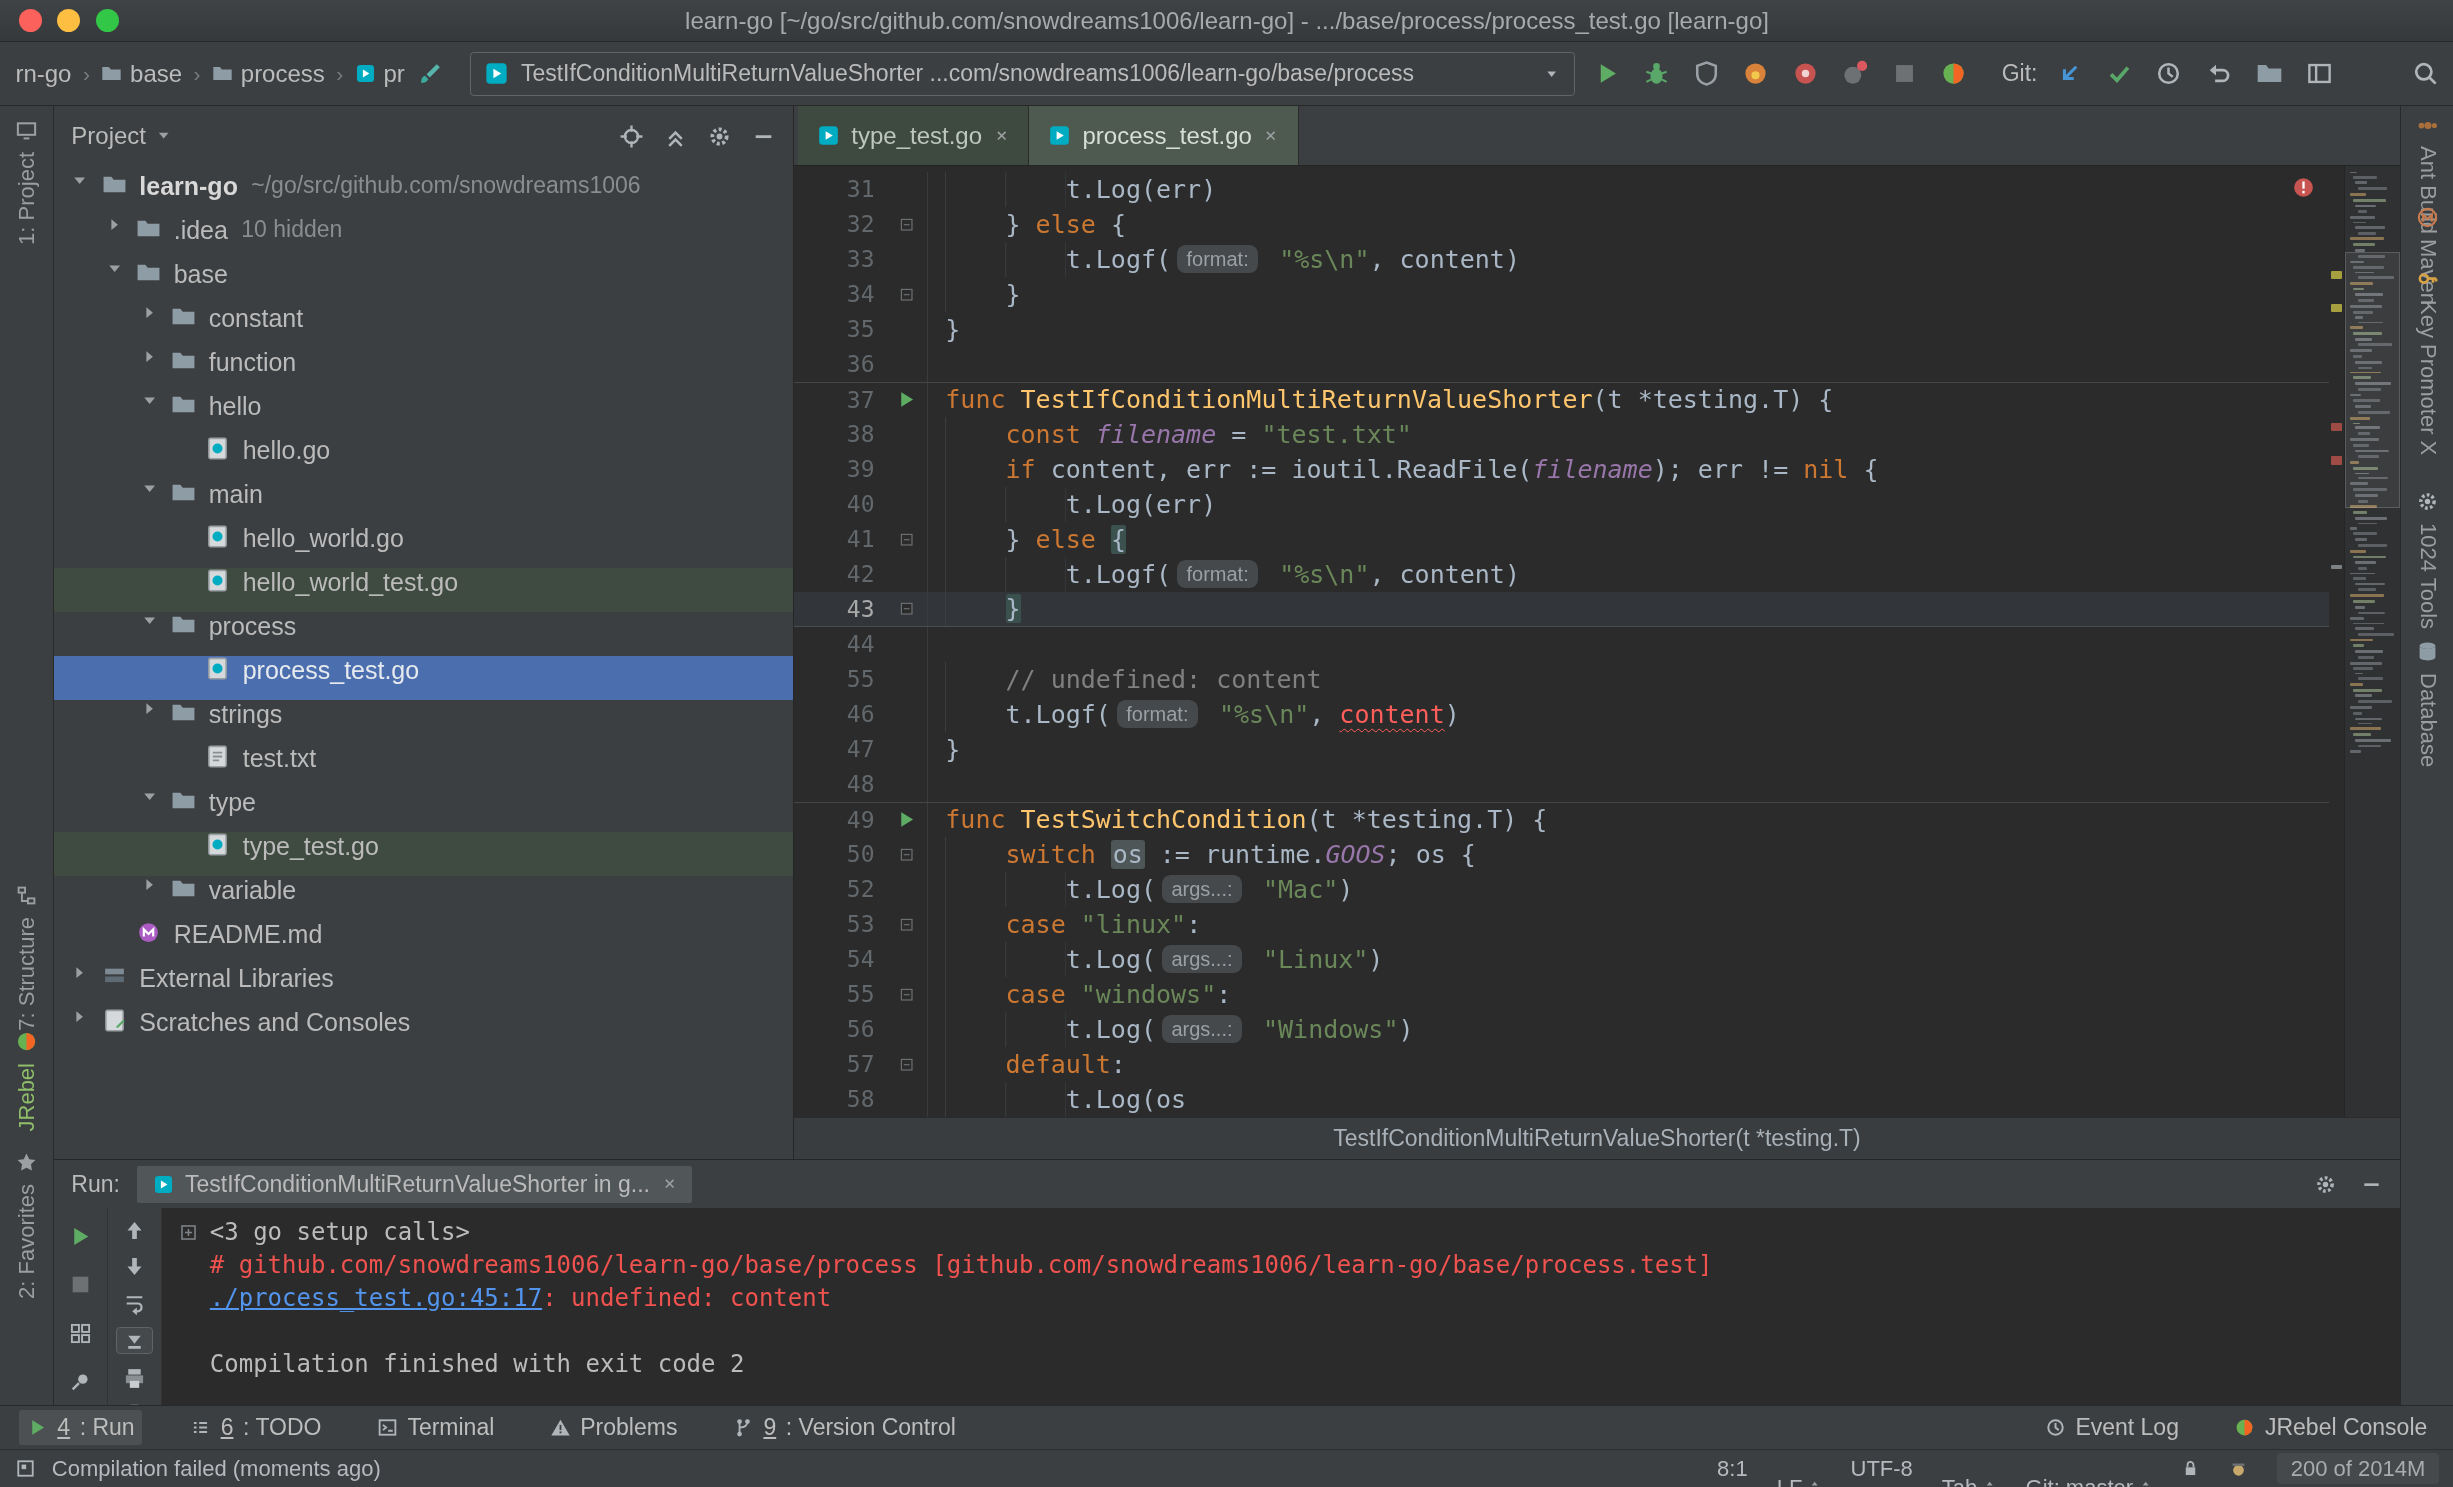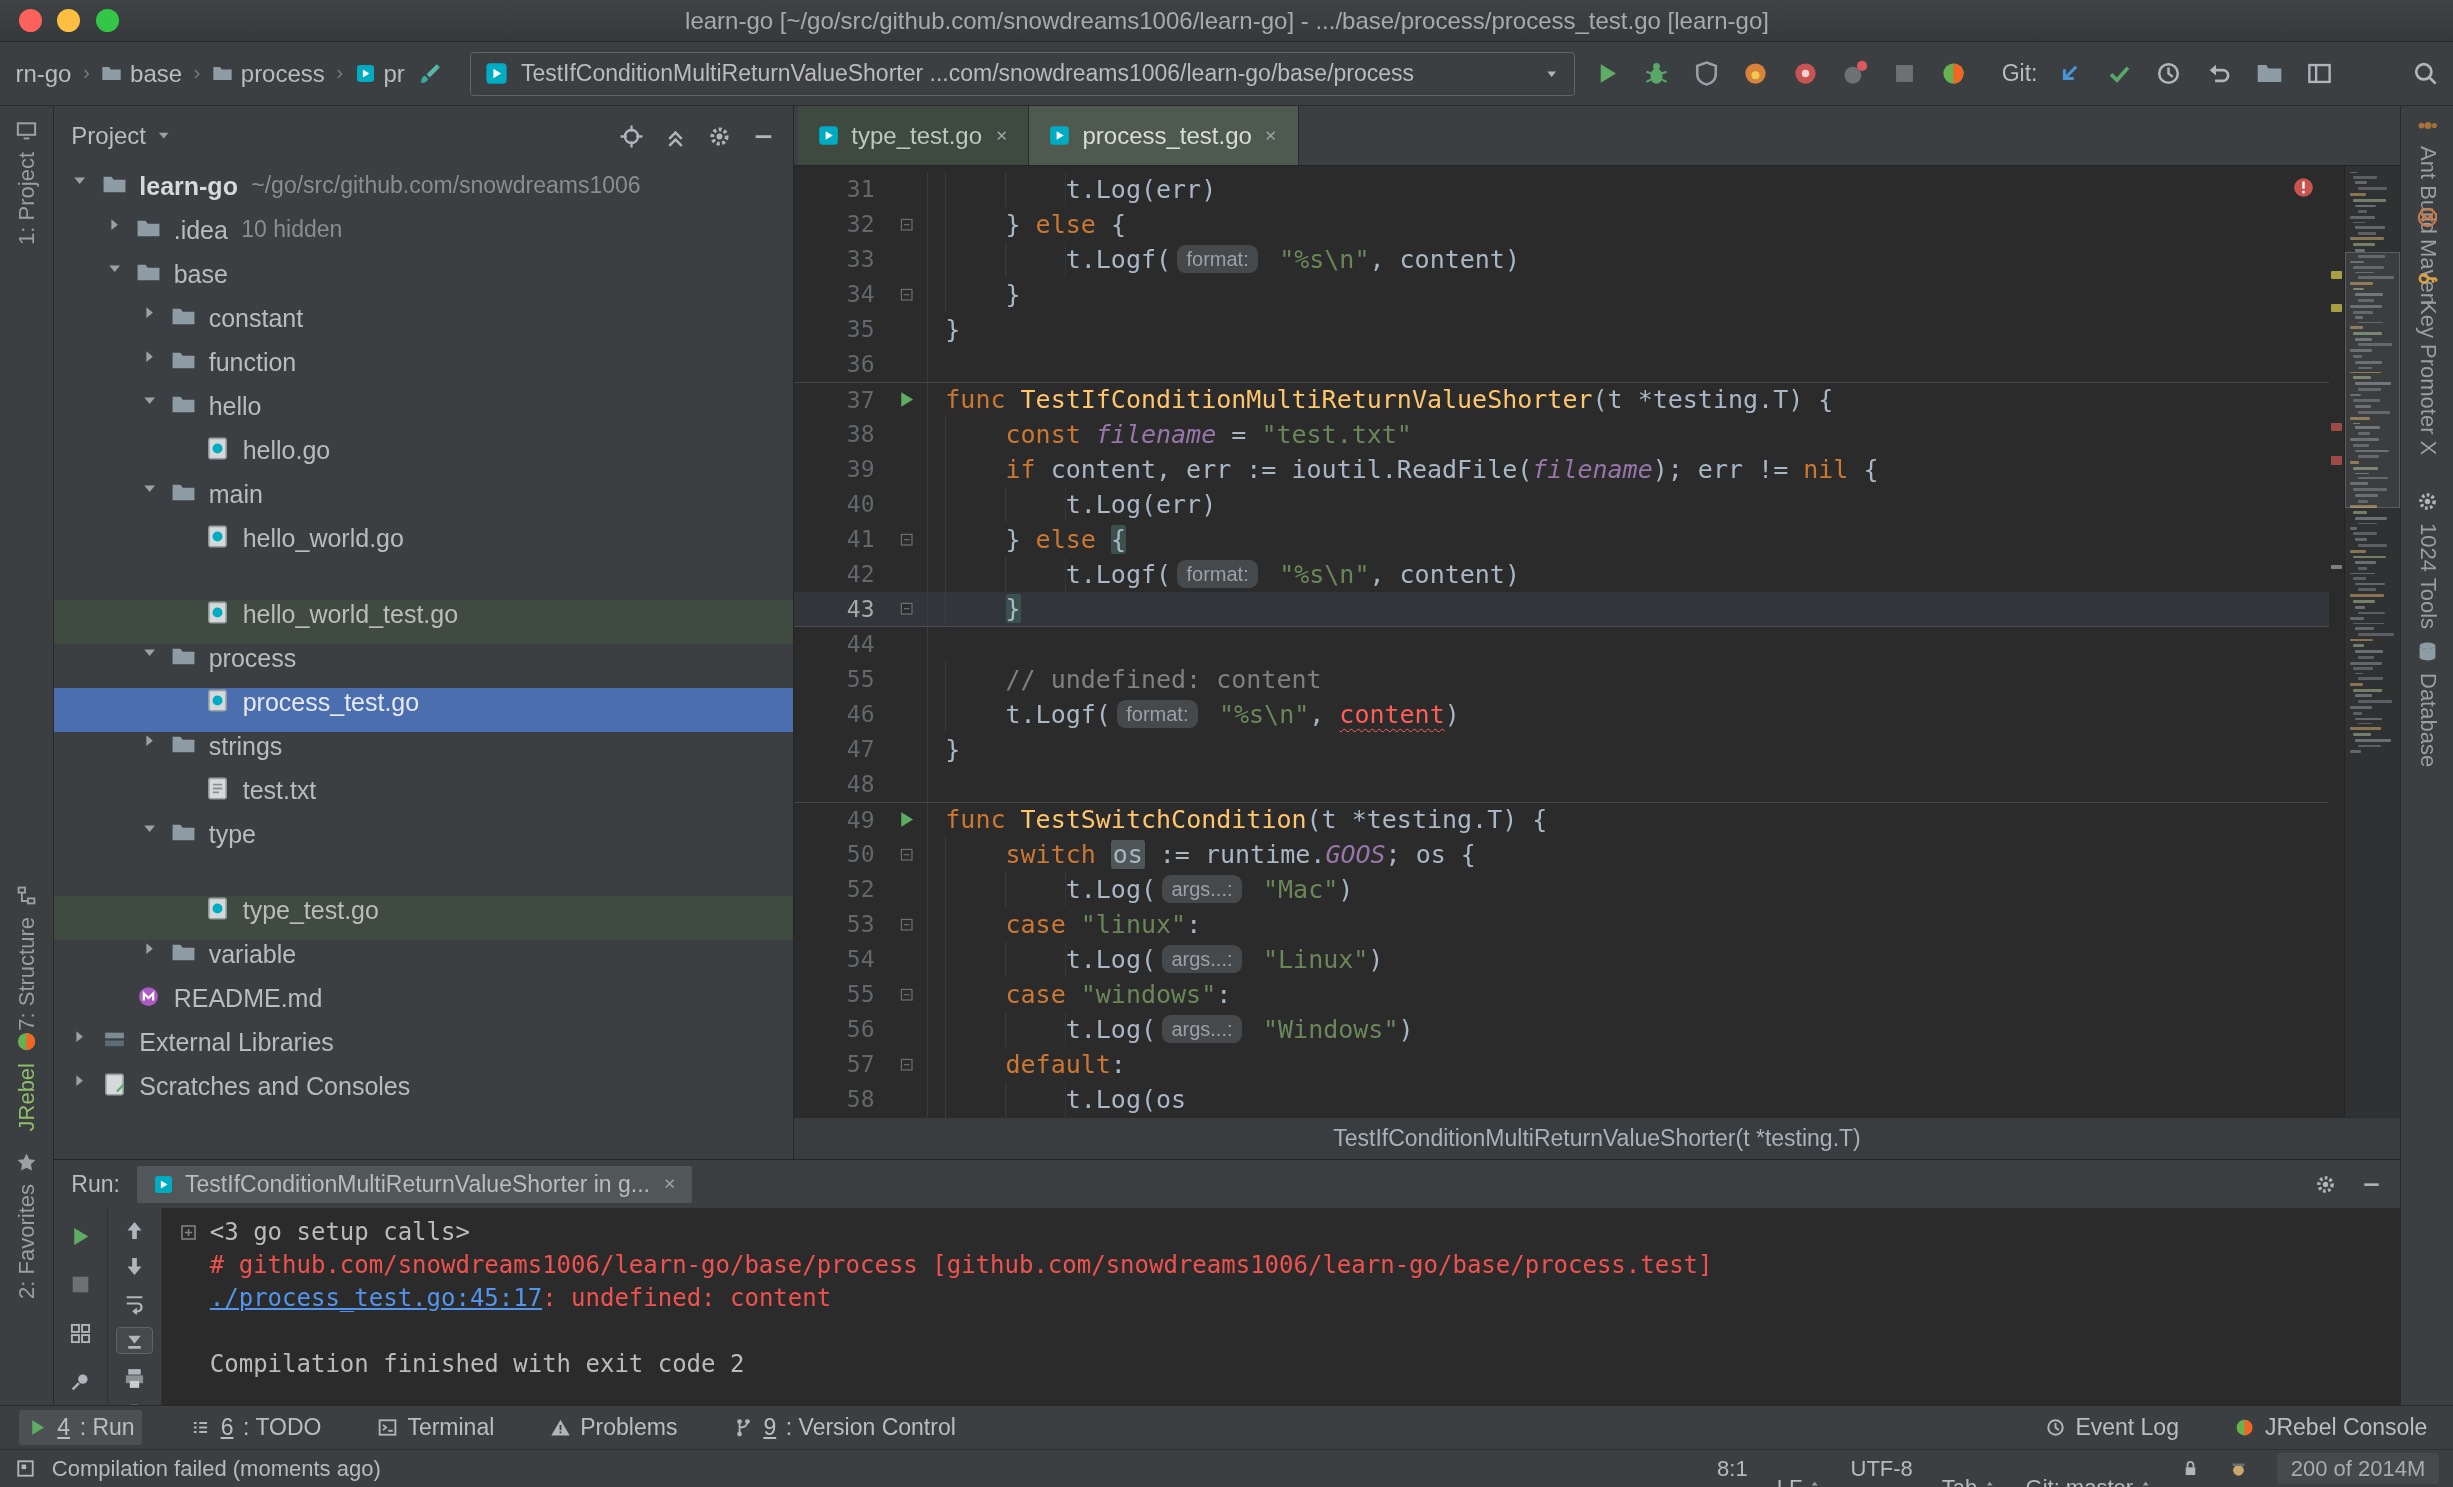--- a/index.html
+++ b/index.html
@@ -20,21 +20,21 @@
   .titlebar { height:42px; flex:none; background:linear-gradient(#404345,#36393B);
     border-bottom:1px solid #282828; position:relative; display:flex; align-items:center; }
   .traffic { position:absolute; left:19px; top:0; bottom:0; display:flex; align-items:center; gap:15.4px; }
   .light { width:23px; height:23px; border-radius:50%; display:inline-block; }
   .light.red{background:#FC615C}.light.yellow{background:#FDBE41}.light.green{background:#33C748}
   .title-text { flex:1; text-align:center; color:#A6AAAD; font-size:24px; white-space:nowrap; overflow:hidden; }
 
   
   .toolbar { height:64px; flex:none; background:#3C3F41; border-bottom:1px solid #292929;
     display:flex; align-items:center; padding:0 15.4px; gap:13.4px; white-space:nowrap; }
-  .crumbs { display:flex; gap:9.6px; color:#BBBBBB; overflow:hidden; }
+  .crumbs { display:flex; align-items:center; gap:9.6px; color:#BBBBBB; overflow:hidden; }
   .crumb { display:flex; align-items:center; gap:7.7px; cursor:default; }
   .crumb-sep { color:#7A7E81; font-size:21px; padding:0 1.9px; }
   .combo { display:flex; align-items:center; gap:11.5px; border:1px solid #616567; border-radius:3.8px;
     height:44px; padding:0 13.4px; width:1105px; min-width:0; color:#BBBBBB; font-size:23px; margin-left:13.4px; }
   .combo-label { flex:1; overflow:hidden; text-overflow:ellipsis; white-space:nowrap; }
   .tb-actions { display:flex; align-items:center; gap:11.5px; }
   .tbtn { width:38px; height:38px; display:flex; align-items:center; justify-content:center; border-radius:3.8px; }
   .git-label { color:#BBBBBB; font-size:23px; margin-left:15.4px; }
   .search-btn { margin-left:auto; }
 
@@ -57,21 +57,21 @@
   .upper { flex:1; display:flex; min-height:0; }
 
   
   .project-panel { width:740px; flex:none; background:#3C3F41; border-right:1px solid #262626;
     display:flex; flex-direction:column; min-height:0; }
   .pp-header { height:60px; flex:none; display:flex; align-items:center; padding:0 17.3px; gap:9.6px; color:#BBBBBB; }
   .pp-actions { margin-left:auto; display:flex; align-items:center; gap:19px; }
   .pp-tree { flex:1; overflow:hidden; padding-top:5.8px; }
   .tree-row { height:44px; display:flex; align-items:flex-start; font-size:25px; color:#BBBBBB;
     white-space:nowrap; overflow:hidden; cursor:default; }
-  .tree-row.hl-green { background:#3F4B40;margin-top:32px; }
+  .tree-row.hl-green { background:#3F4B40; }
   .tree-row.hl-selected { background:#4B6EAF; color:#E6EAEE; }
   .chevron { width:33px; display:flex; justify-content:center; flex:none; }
   .tree-icon { width:35px; display:flex; justify-content:center; flex:none; margin-right:7.7px; }
   .tree-label.bold { font-weight:bold; color:#D8D8D8; }
   .tree-suffix { color:#8A8D8F; margin-left:13.4px; font-size:23px; }
 
   
   .editor-col { flex:1; display:flex; flex-direction:column; min-width:0; background:#2B2B2B; }
   .tabbar { height:60px; flex:none; background:#3C3F41; border-bottom:1px solid #232525;
     display:flex; align-items:stretch; padding-left:3.8px; }

